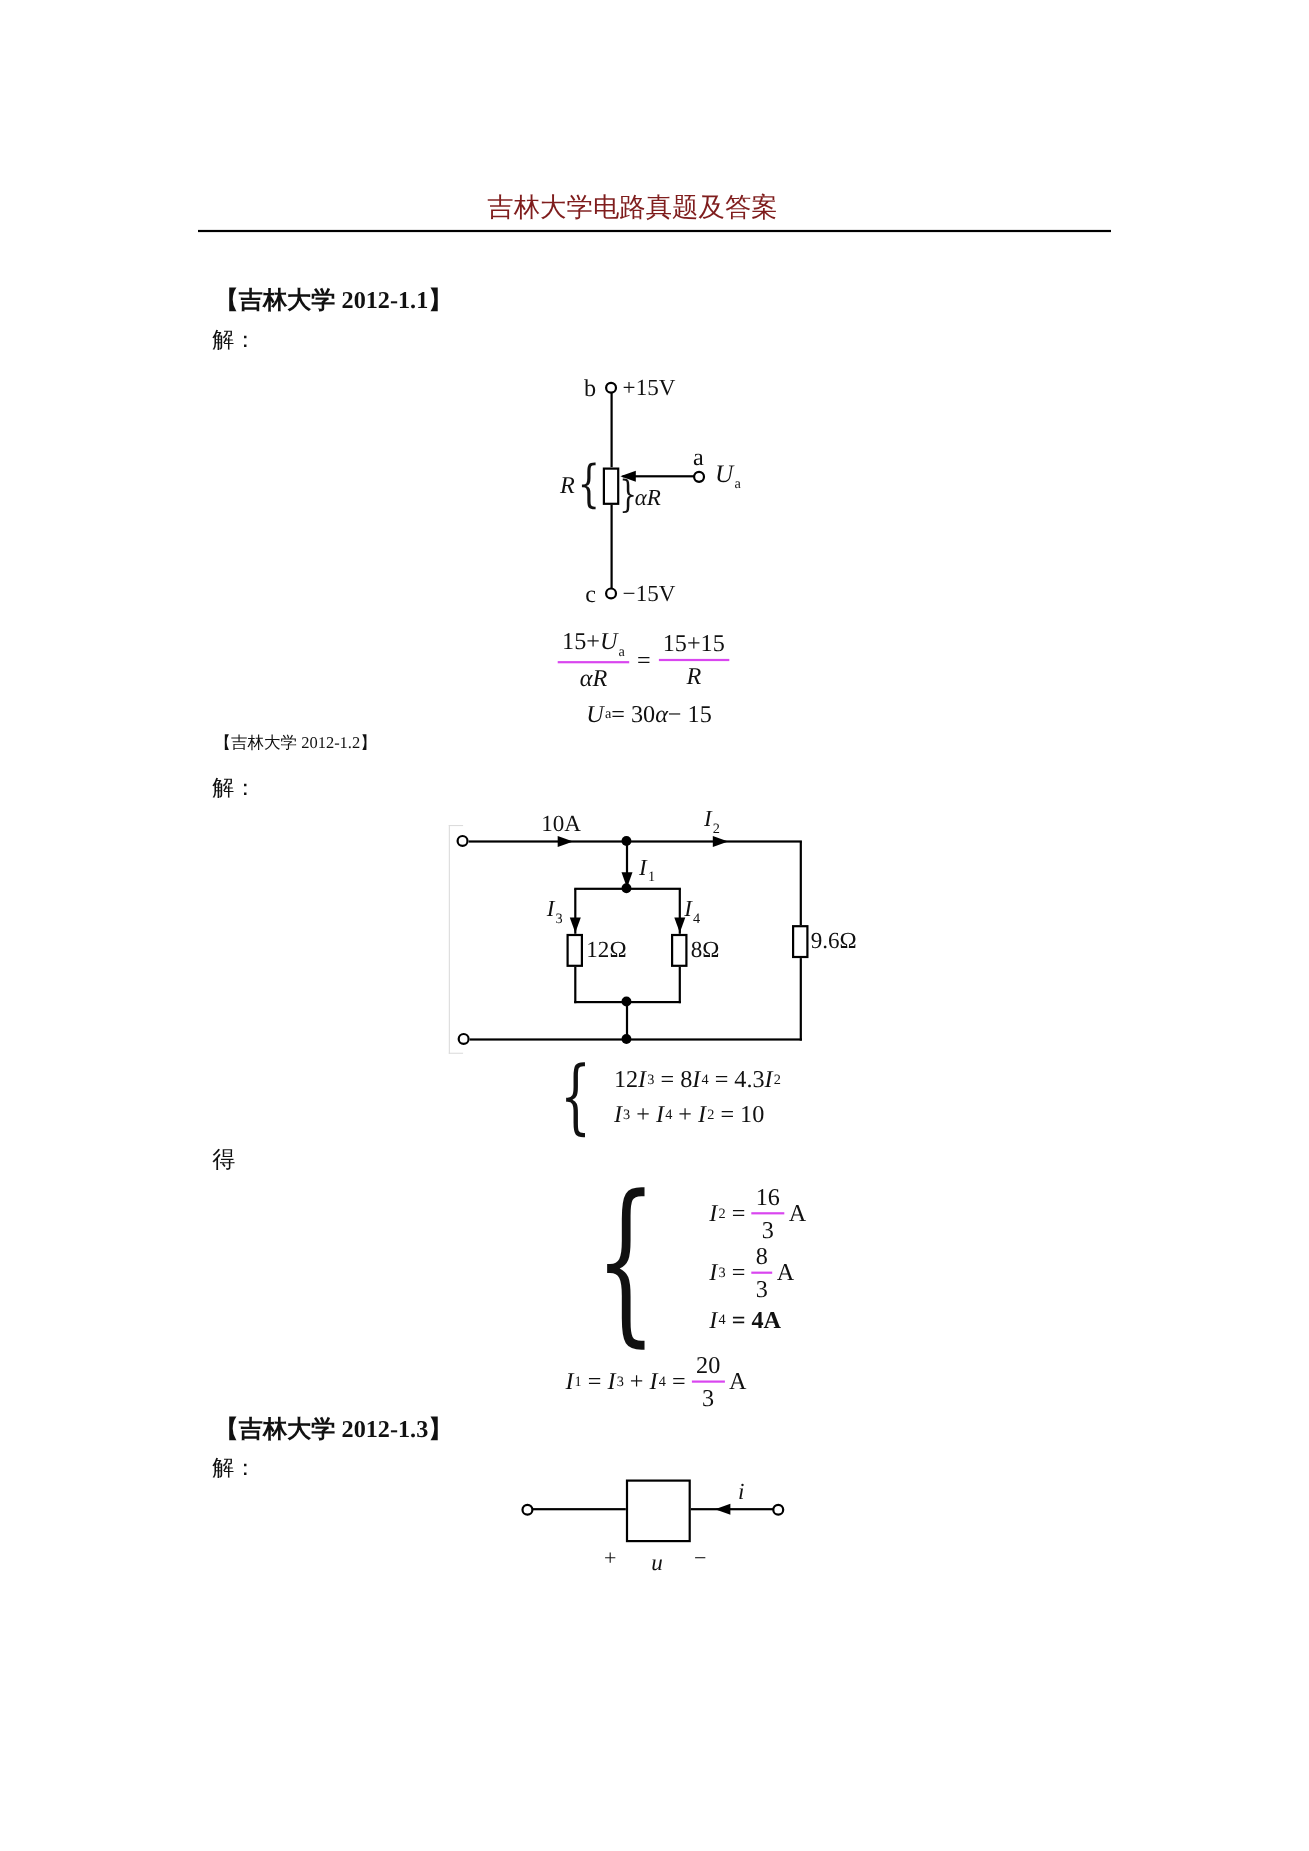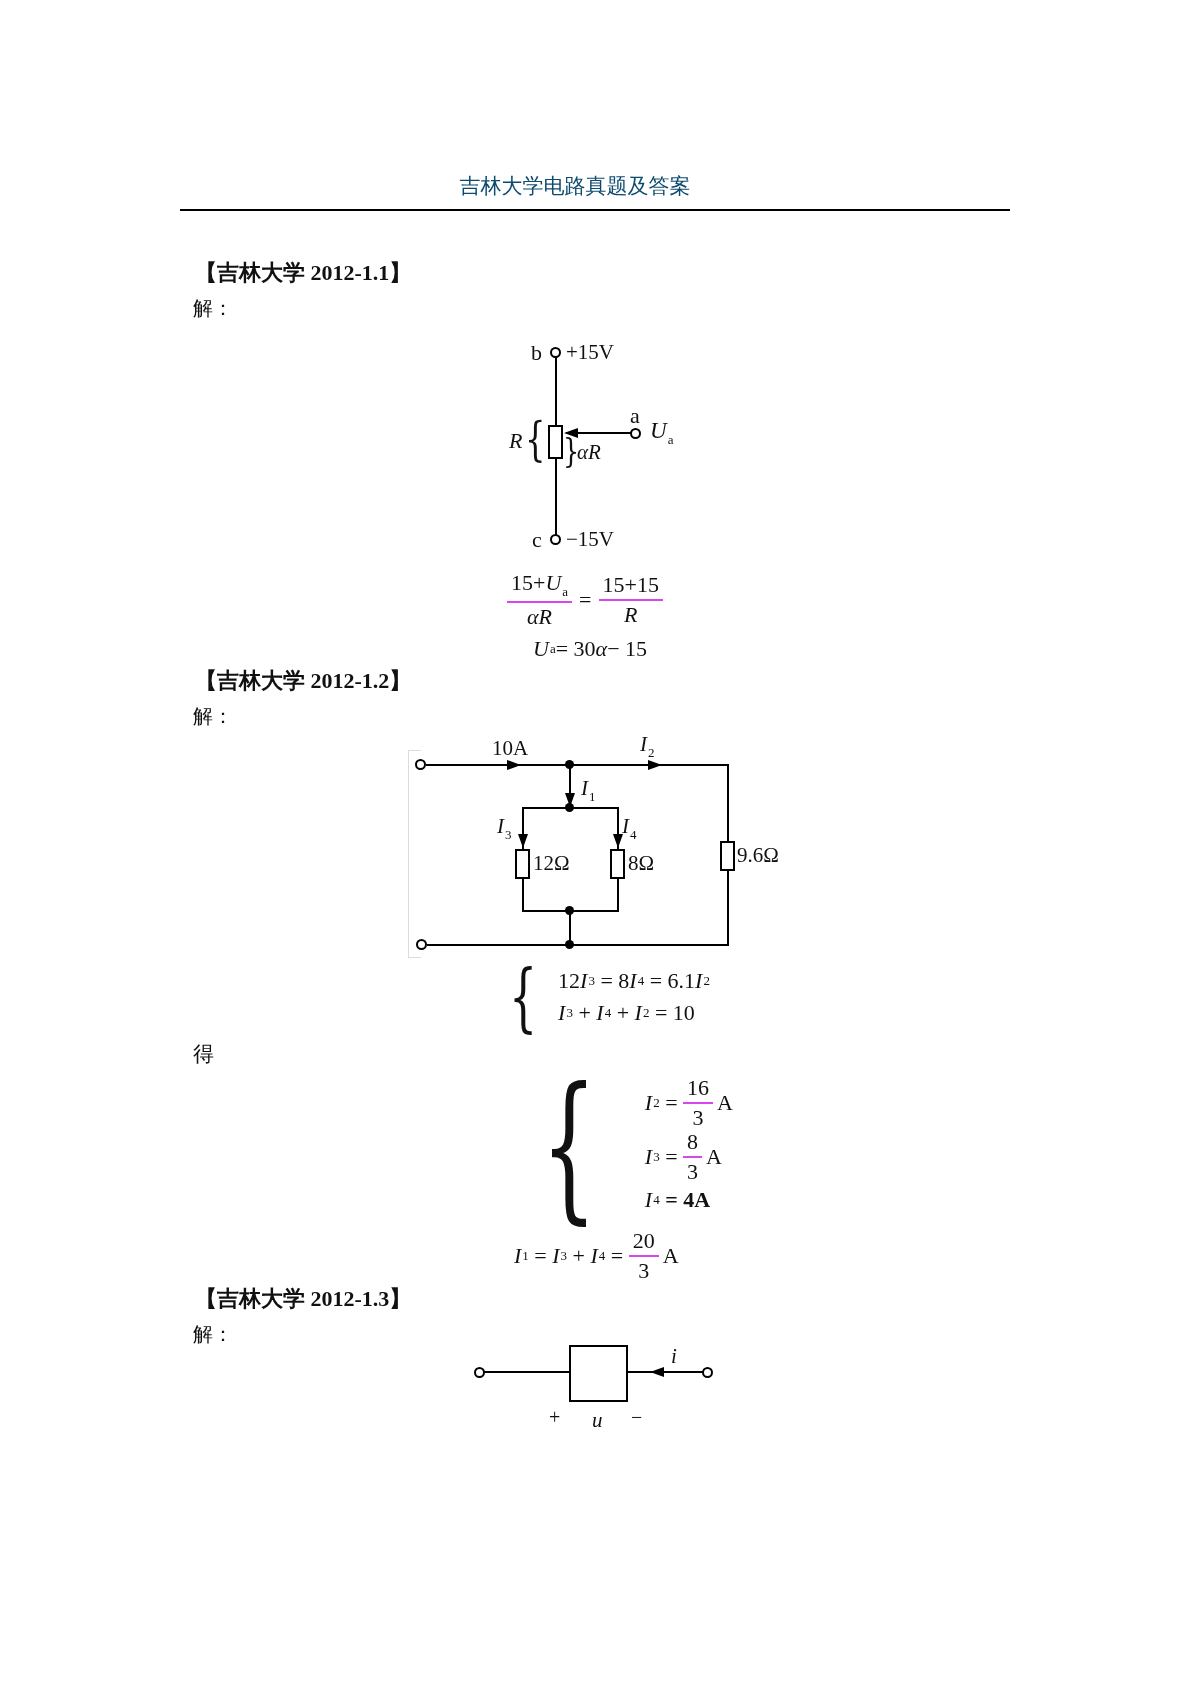--- a/index.html
+++ b/index.html
@@ -28,21 +28,21 @@
   .frac .d { display:block; padding:1px 4px 0 4px; }
   .brace { font-family:"DejaVu Serif", serif; font-weight:normal; line-height:1;
            display:inline-block; transform-origin:left center; color:#111; }
   .sysline { display:flex; align-items:center; font-size:22px; white-space:nowrap; }
 </style>
 </head>
 <body>
 
 <div class="page">
 
-  <div class="abs cnh" style="left:0;top:172px;width:1150px;text-align:center;font-size:21px;color:#0c4a6e;">吉林大学电路真题及答案</div>
+  <div class="abs cnh" style="left:0;top:172px;width:1150px;text-align:center;font-size:24px;color:#7f1d1d;">吉林大学电路真题及答案</div>
   <div class="abs" style="left:180px;top:209px;width:830px;height:2px;background:#000;"></div>
 
 
   <div class="abs" style="left:195px;top:258px;font-size:22px;font-weight:bold;">【吉林大学 2012-1.1】</div>
   <div class="abs" style="left:193px;top:295px;font-size:20px;">解：</div>
 
   <div class="lbl" style="left:531px;top:340px;font-size:22px;">b</div>
   <div class="term" style="left:550px;top:347px;"></div>
   <div class="lbl" style="left:566px;top:340px;">+15V</div>
   <div class="wire" style="left:555px;top:357px;width:2px;height:68px;"></div>
@@ -76,21 +76,21 @@
   </div>
 
   <div class="mrow" style="left:533px;top:636px;gap:0;">
     <span class="iv">U</span>
       <span class="sb">a</span>
       <span> = 30</span>
       <span class="iv">α</span>
       <span> − 15</span>
   </div>
 
-  <div class="abs" style="left:195px;top:666px;font-size:22px;font-weight:bold;">【吉林大学 2012-1.2】</div>
+  <div class="abs" style="left:195px;top:666px;font-size:15px;font-weight:normal;">【吉林大学 2012-1.2】</div>
   <div class="abs" style="left:193px;top:703px;font-size:20px;">解：</div>
 
   <div class="gray" style="left:408px;top:750px;width:1px;height:208px;"></div>
   <div class="gray" style="left:408px;top:750px;width:13px;height:1px;"></div>
   <div class="gray" style="left:408px;top:957px;width:13px;height:1px;"></div>
 
   <div class="term" style="left:415px;top:759px;"></div>
   <div class="wire" style="left:426px;top:764px;width:303px;height:2px;"></div>
   <div class="arr-r" style="left:507px;top:760px;"></div>
   <div class="lbl" style="left:492px;top:736px;">10A</div>
@@ -140,21 +140,21 @@
   <div class="abs" style="left:509px;top:960px;display:flex;align-items:center;">
     <span class="brace" style="font-size:74px;transform:scaleX(0.6);">{</span>
     <div style="margin-left:2px;">
       <div class="sysline" style="height:32px;">
         <span>12</span>
           <span class="iv">I</span>
           <span class="sb">3</span>
           <span style="white-space:pre;"> = 8</span>
           <span class="iv">I</span>
           <span class="sb">4</span>
-          <span style="white-space:pre;"> = 6.1</span>
+          <span style="white-space:pre;"> = 4.3</span>
           <span class="iv">I</span>
           <span class="sb">2</span>
       </div>
       <div class="sysline" style="height:32px;">
         <span class="iv">I</span>
           <span class="sb">3</span>
           <span style="white-space:pre;"> + </span>
           <span class="iv">I</span>
           <span class="sb">4</span>
           <span style="white-space:pre;"> + </span>

